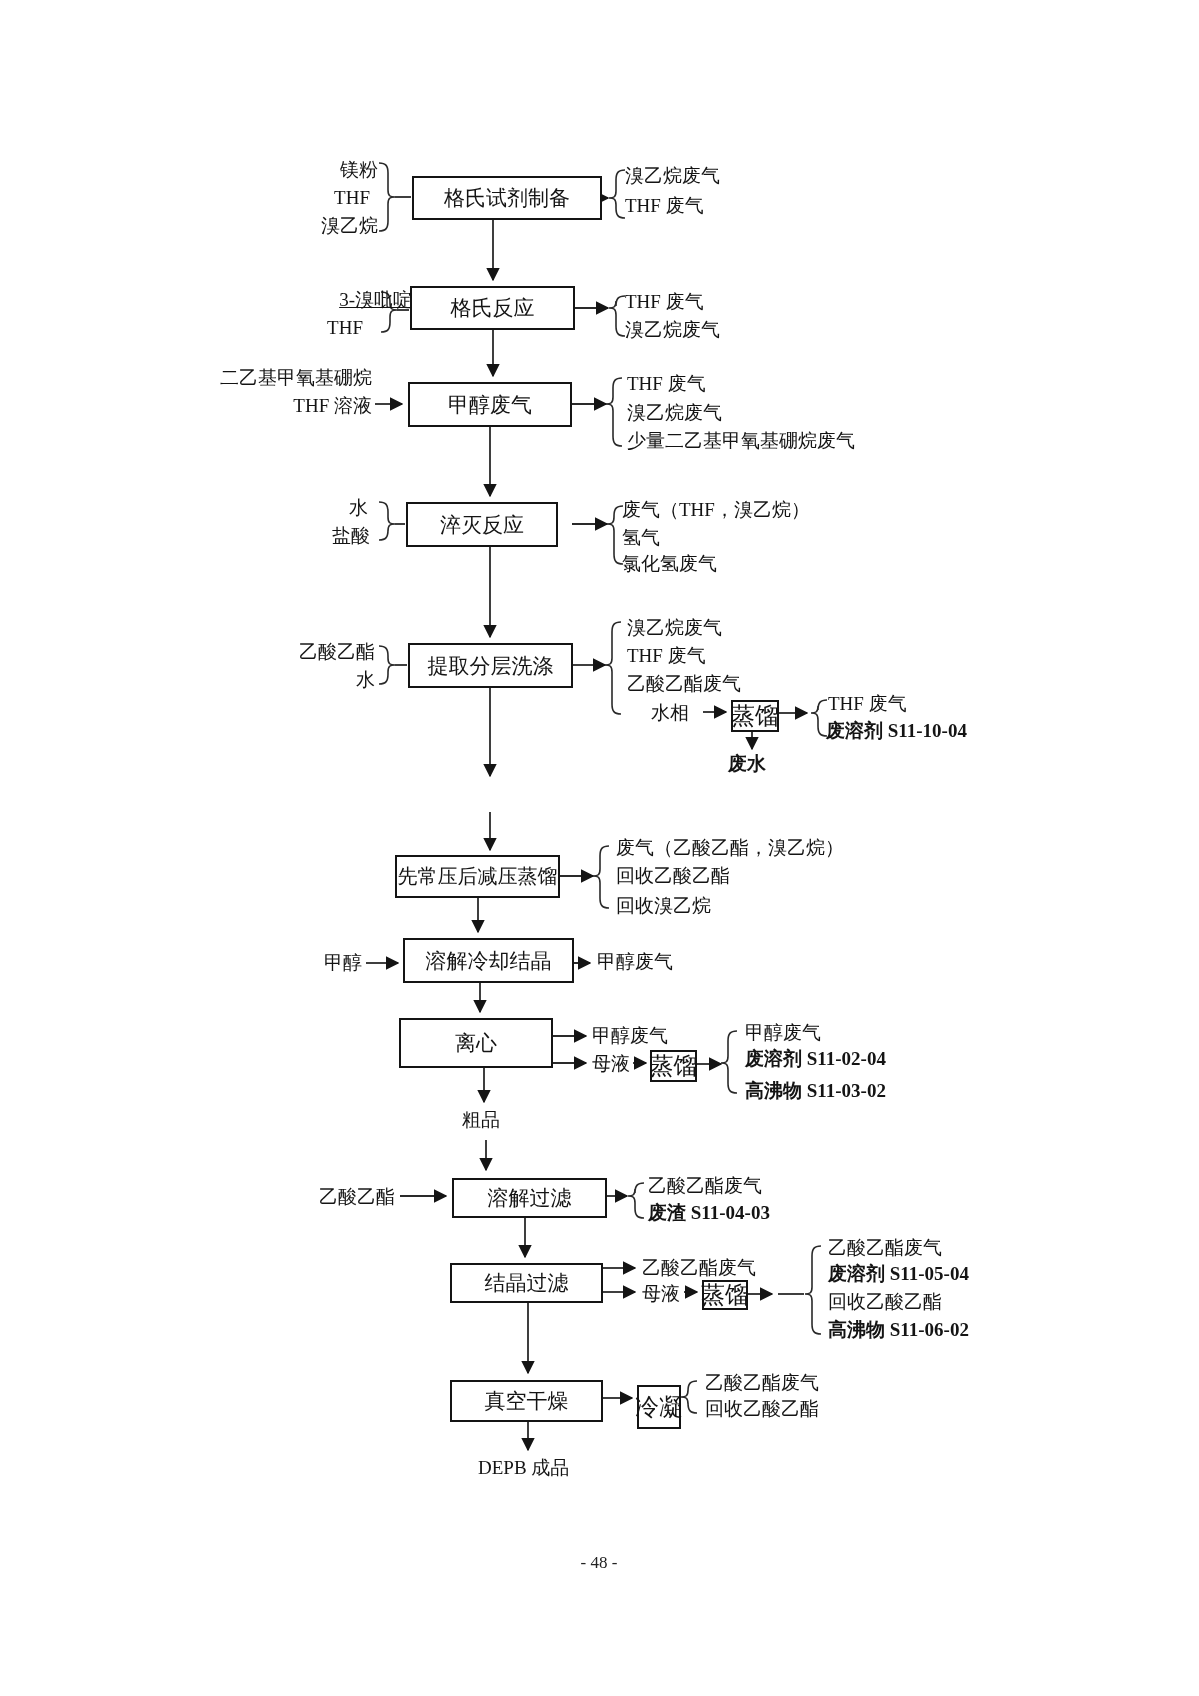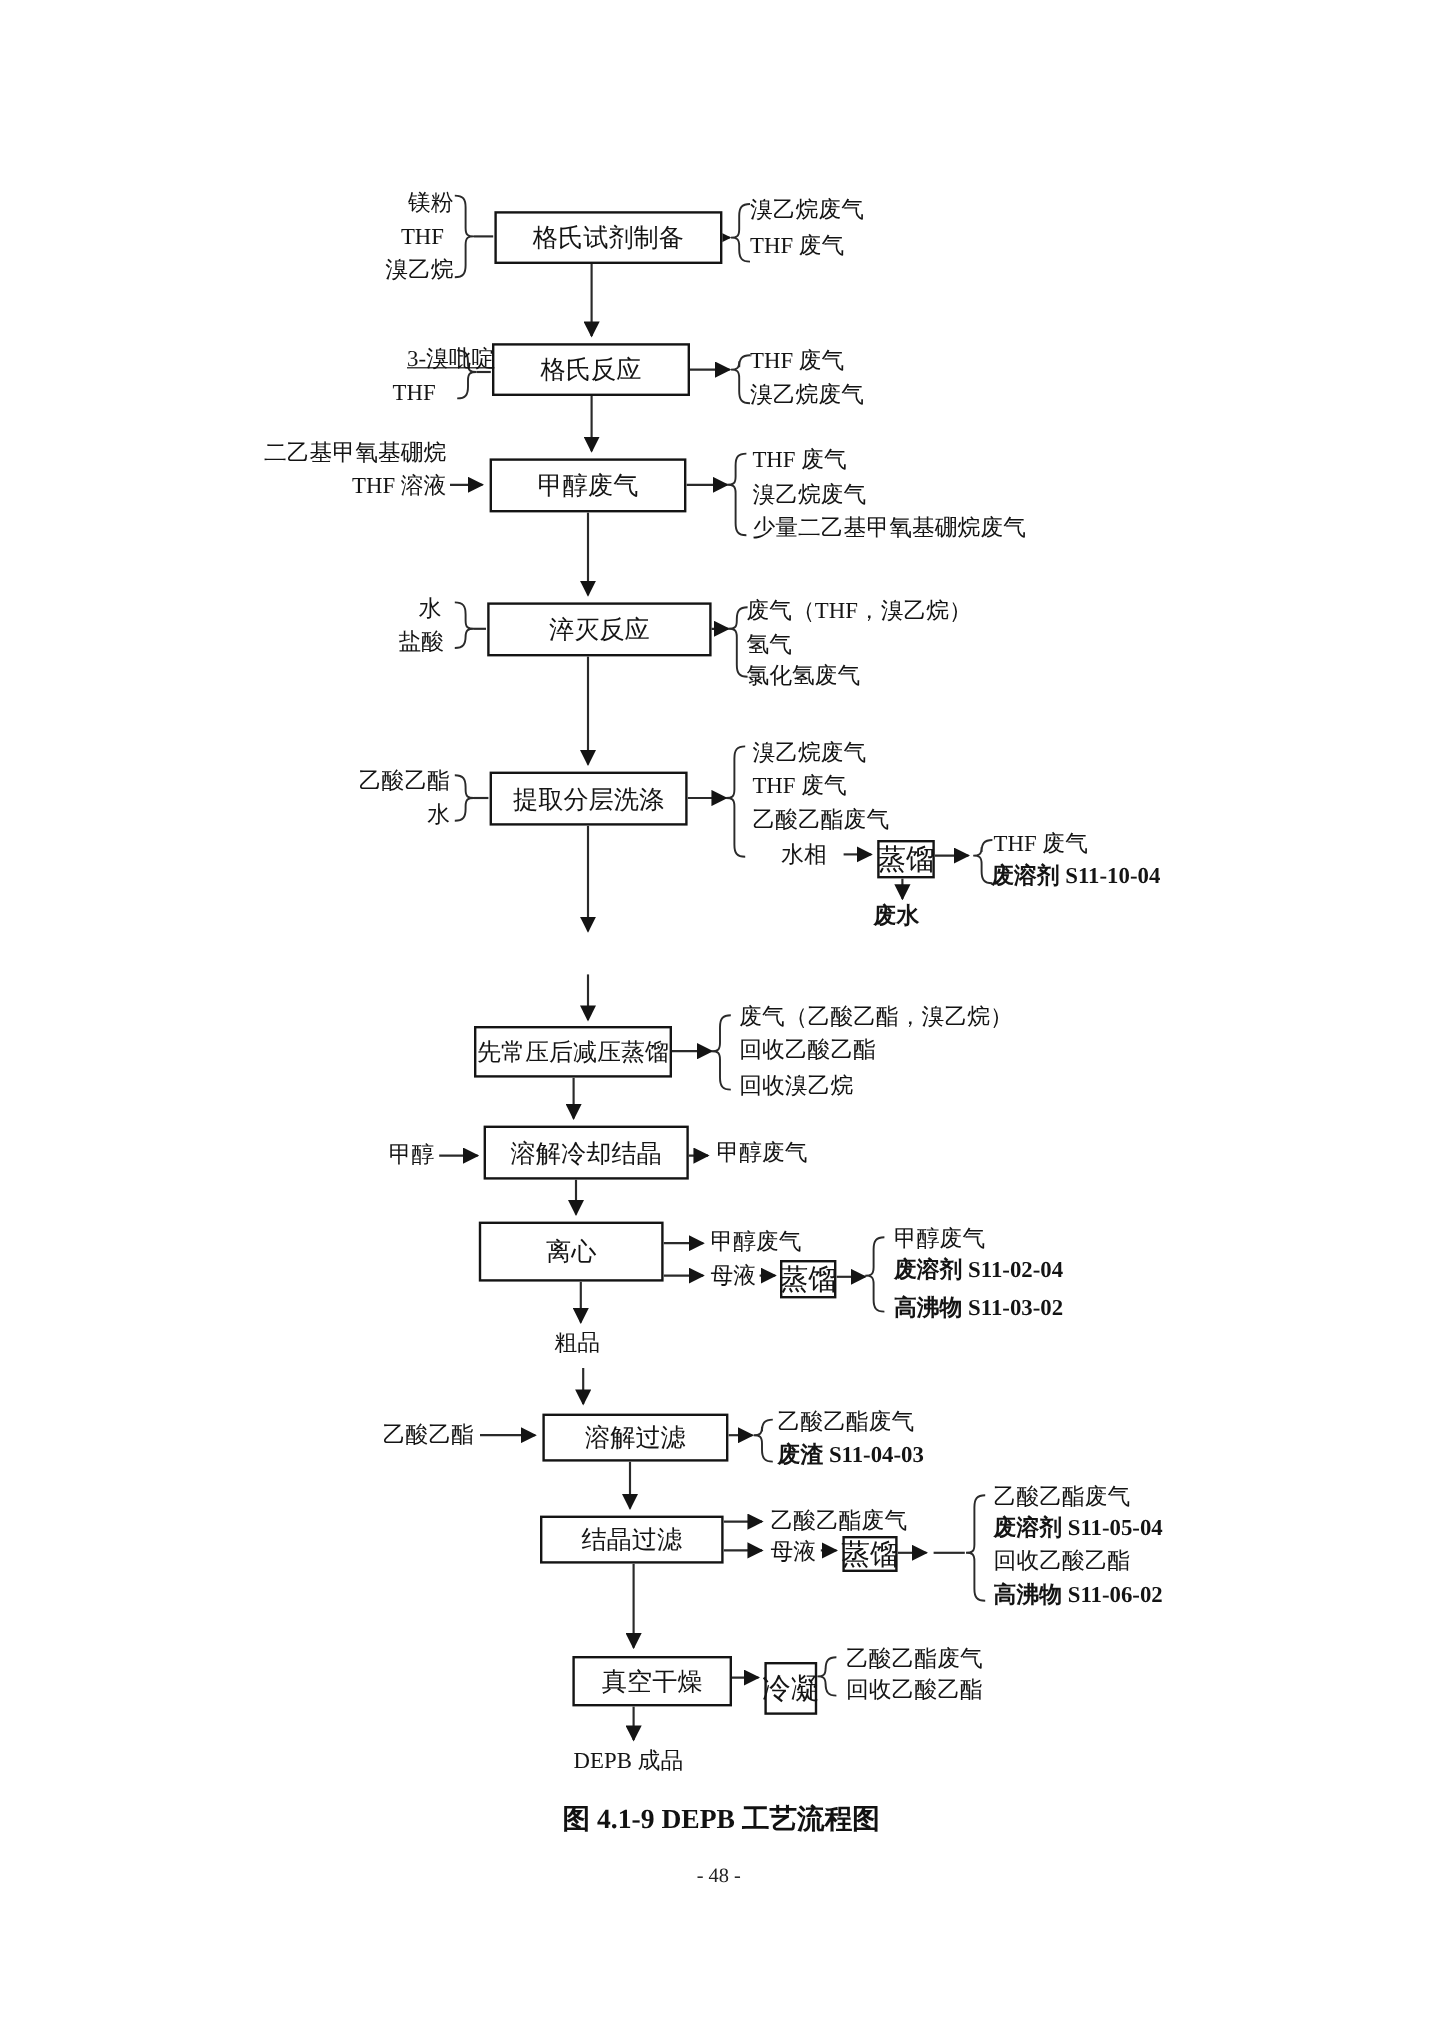--- a/index.html
+++ b/index.html
@@ -91,28 +91,28 @@
       <path d="M 737,1031 C 730,1031 728,1034 728,1041 L 728,1056 C 728,1062 726,1063 721,1063 C 726,1063 728,1064 728,1070 L 728,1083 C 728,1090 730,1093 737,1093"></path>
       <path d="M 644,1183 C 637,1183 635,1186 635,1193 L 635,1189 C 635,1195 633,1196 628,1196 C 633,1196 635,1197 635,1203 L 635,1208 C 635,1215 637,1218 644,1218"></path>
       <path d="M 821,1246 C 814,1246 812,1249 812,1256 L 812,1287 C 812,1293 810,1294 805,1294 C 810,1294 812,1295 812,1301 L 812,1324 C 812,1331 814,1334 821,1334"></path>
       <path d="M 697,1381 C 690,1381 688,1384 688,1391 L 688,1390 C 688,1396 686,1397 681,1397 C 686,1397 688,1398 688,1404 L 688,1403 C 688,1410 690,1413 697,1413"></path>
     </g>
   </svg>
 
   <div class="bx" style="left:412px;top:176px;width:190px;height:44px;">格氏试剂制备</div>
   <div class="bx" style="left:410px;top:286px;width:165px;height:44px;">格氏反应</div>
   <div class="bx" style="left:408px;top:382px;width:164px;height:45px;">甲醇废气</div>
-  <div class="bx" style="left:406px;top:502px;width:187px;height:45px;">淬灭反应</div>
+  <div class="bx" style="left:406px;top:502px;width:152px;height:45px;">淬灭反应</div>
   <div class="bx" style="left:408px;top:643px;width:165px;height:45px;">提取分层洗涤</div>
   <div class="bx" style="left:395px;top:855px;width:165px;height:43px;font-size:20px;">先常压后减压蒸馏</div>
   <div class="bx" style="left:403px;top:938px;width:171px;height:45px;">溶解冷却结晶</div>
   <div class="bx" style="left:399px;top:1018px;width:154px;height:50px;">离心</div>
   <div class="bx" style="left:452px;top:1178px;width:155px;height:40px;">溶解过滤</div>
   <div class="bx" style="left:450px;top:1263px;width:153px;height:40px;">结晶过滤</div>
-  <div class="bx" style="left:477px;top:1380px;width:133px;height:42px;">真空干燥</div>
+  <div class="bx" style="left:450px;top:1380px;width:153px;height:42px;">真空干燥</div>
   <div class="bx sm" style="left:731px;top:700px;width:48px;height:32px;">蒸馏</div>
   <div class="bx sm" style="left:650px;top:1050px;width:47px;height:32px;">蒸馏</div>
   <div class="bx sm" style="left:702px;top:1280px;width:46px;height:30px;">蒸馏</div>
   <div class="bx sm" style="left:637px;top:1385px;width:44px;height:44px;">冷凝</div>
 
   <div class="lbl" style="right:821px;top:159px;">镁粉</div>
   <div class="lbl" style="right:829px;top:187px;">THF</div>
   <div class="lbl" style="right:821px;top:215px;">溴乙烷</div>
   <div class="lbl" style="right:787px;top:289px;text-decoration:underline;">3-溴吡啶</div>
   <div class="lbl" style="right:836px;top:317px;">THF</div>
@@ -157,16 +157,15 @@
   <div class="lbl" style="left:642px;top:1257px;">乙酸乙酯废气</div>
   <div class="lbl" style="left:642px;top:1283px;">母液</div>
   <div class="lbl" style="left:828px;top:1237px;">乙酸乙酯废气</div>
   <div class="lbl bold" style="left:828px;top:1263px;">废溶剂 S11-05-04</div>
   <div class="lbl" style="left:828px;top:1291px;">回收乙酸乙酯</div>
   <div class="lbl bold" style="left:828px;top:1319px;">高沸物 S11-06-02</div>
   <div class="lbl" style="left:705px;top:1372px;">乙酸乙酯废气</div>
   <div class="lbl" style="left:705px;top:1398px;">回收乙酸乙酯</div>
   <div class="lbl" style="left:478px;top:1457px;">DEPB 成品</div>
 
-  <div class="caption" style="left:601px;top:1500px;">图 4.1-9 DEPB 工艺流程图</div>
   <div class="pagenum" style="left:599px;top:1553px;">- 48 -</div>
 
 </div>
 
 </body></html>

